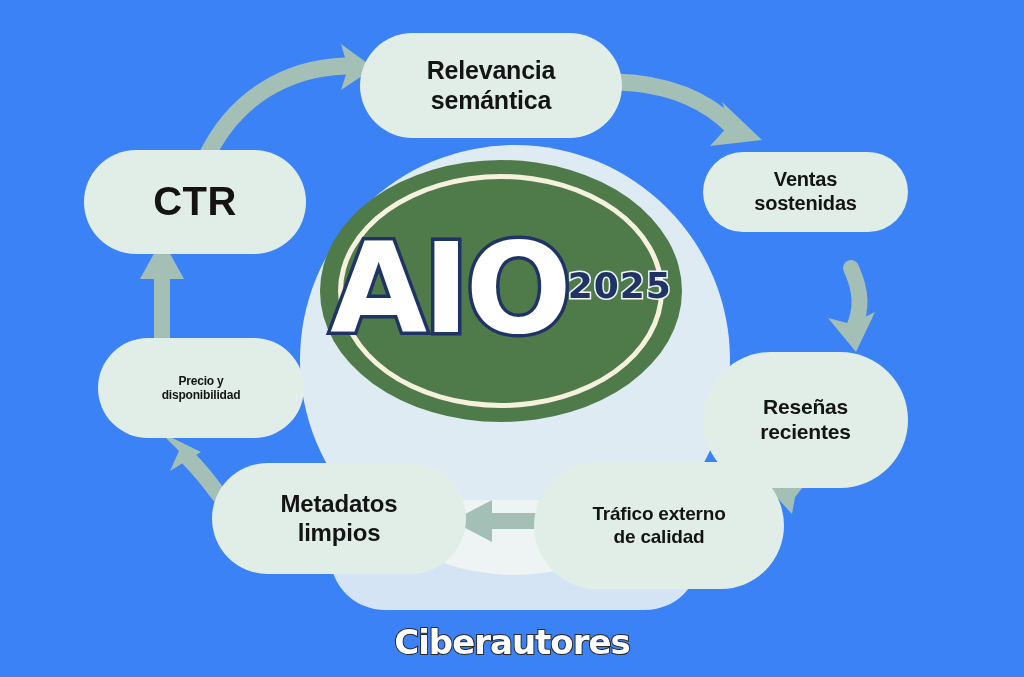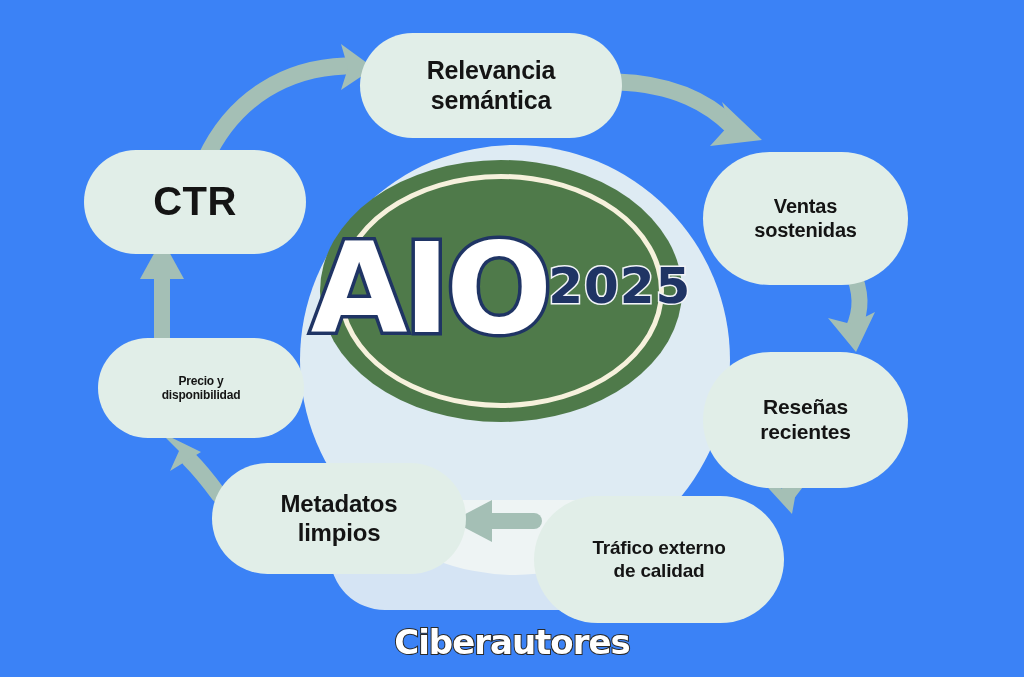--- a/index.html
+++ b/index.html
@@ -72,33 +72,32 @@
   }
   .node-label { display: block; white-space: pre-line; }
 
   .n-relevancia {
     left: 360px; top: 33px;
     width: 262px; height: 105px;
     font-size: 25px;
   }
   .n-ventas {
     left: 703px; top: 152px;
-    width: 205px; height: 133px;
+    width: 205px; height: 80px;
     font-size: 20px;
   }
   .n-resenas {
     left: 703px; top: 352px;
     width: 205px; height: 136px;
     font-size: 21px;
   }
   .n-trafico {
     left: 534px; top: 462px;
     width: 250px; height: 127px;
     font-size: 19px;
-    margin-top: 34px;
   }
   .n-metadatos {
     left: 212px; top: 463px;
     width: 254px; height: 111px;
     font-size: 24px;
   }
   .n-precio {
     left: 98px; top: 338px;
     width: 206px; height: 100px;
     font-size: 12px;
@@ -146,21 +145,21 @@
     line-height: 0.92;
     color: #ffffff;
     letter-spacing: -4px;
     -webkit-text-stroke: 7px #1f3464;
     paint-order: stroke fill;
     margin-top: -6px;
   }
   .logo-year {
     font-family: "DejaVu Sans", sans-serif;
     font-weight: bold;
-    font-size: 50px;
+    font-size: 36px;
     line-height: 1;
     color: #1f3464;
     letter-spacing: 1px;
     -webkit-text-stroke: 3px #f2f4f8;
     paint-order: stroke fill;
     margin-top: -10px;
     text-align: center;
   }
 
   

